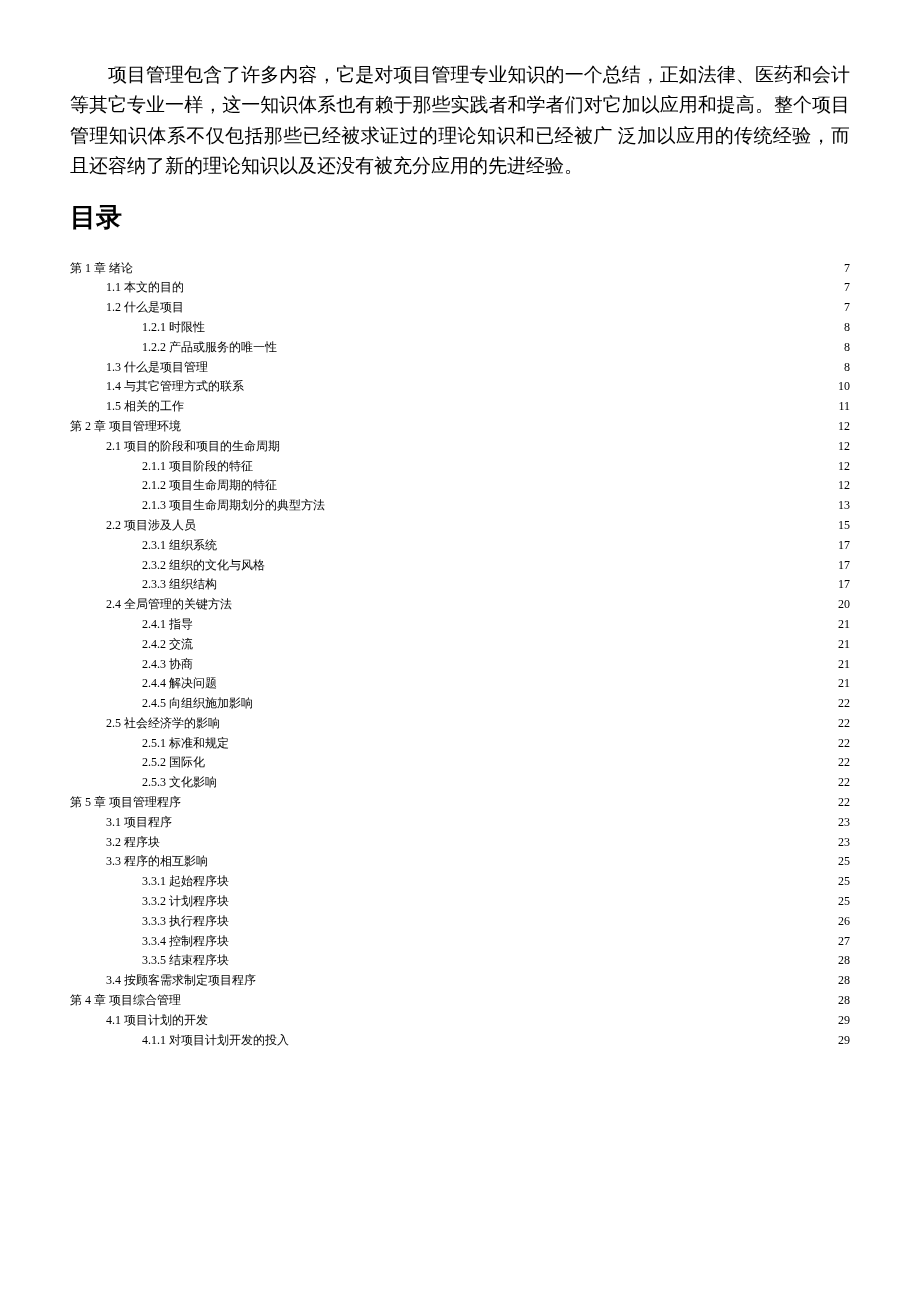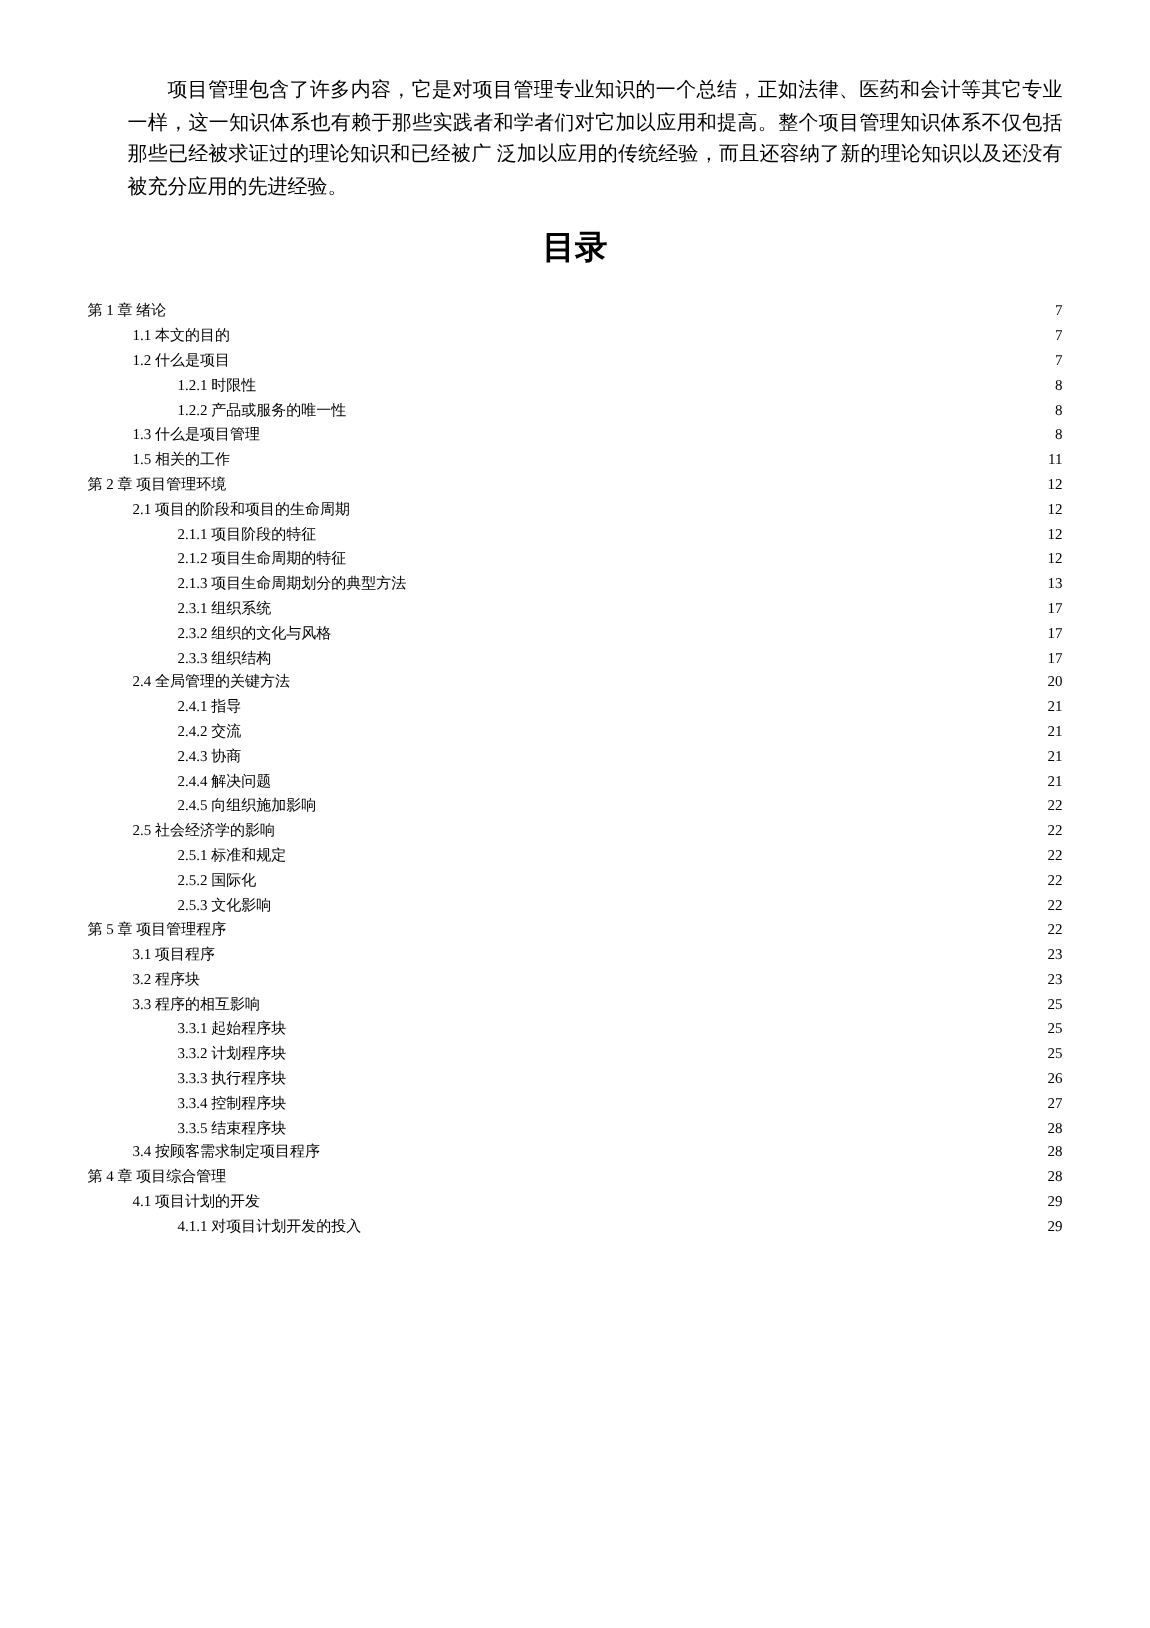--- a/index.html
+++ b/index.html
@@ -9,29 +9,28 @@
     }
     body {
       background: #ffffff;
       font-family: "SimSun", "宋体", serif;
       width: 920px;
       margin: 0 auto;
       padding: 60px 70px 40px 70px;
       color: #000;
     }
     .intro {
-      font-size: 16px;
+      font-size: 19px;
       line-height: 1.6;
       text-align: justify;
       margin-bottom: 18px;
       text-indent: 2em;
-      margin-left: 32px;
     }
     .toc-title {
-      text-align: center;
+      text-align: left;
       font-size: 26px;
       font-weight: bold;
       margin-bottom: 24px;
     }
     .toc {
       font-size: 12px;
       line-height: 1.65;
     }
     .toc-row {
       display: flex;
@@ -97,20 +96,25 @@
       <span class="toc-label">1.2.2 产品或服务的唯一性</span>
       <span class="toc-dots"></span>
       <span class="toc-page">8</span>
     </div>
     <div class="toc-row level-1">
       <span class="toc-label">1.3 什么是项目管理</span>
       <span class="toc-dots"></span>
       <span class="toc-page">8</span>
     </div>
     <div class="toc-row level-1">
+      <span class="toc-label">1.4 与其它管理方式的联系</span>
+      <span class="toc-dots"></span>
+      <span class="toc-page">10</span>
+    </div>
+    <div class="toc-row level-1">
       <span class="toc-label">1.5 相关的工作</span>
       <span class="toc-dots"></span>
       <span class="toc-page">11</span>
     </div>
     <div class="toc-row level-0">
       <span class="toc-label">第 2 章 项目管理环境</span>
       <span class="toc-dots"></span>
       <span class="toc-page">12</span>
     </div>
     <div class="toc-row level-1">
@@ -126,20 +130,25 @@
     <div class="toc-row level-2">
       <span class="toc-label">2.1.2 项目生命周期的特征</span>
       <span class="toc-dots"></span>
       <span class="toc-page">12</span>
     </div>
     <div class="toc-row level-2">
       <span class="toc-label">2.1.3 项目生命周期划分的典型方法</span>
       <span class="toc-dots"></span>
       <span class="toc-page">13</span>
     </div>
+    <div class="toc-row level-1">
+      <span class="toc-label">2.2 项目涉及人员</span>
+      <span class="toc-dots"></span>
+      <span class="toc-page">15</span>
+    </div>
     <div class="toc-row level-2">
       <span class="toc-label">2.3.1 组织系统</span>
       <span class="toc-dots"></span>
       <span class="toc-page">17</span>
     </div>
     <div class="toc-row level-2">
       <span class="toc-label">2.3.2 组织的文化与风格</span>
       <span class="toc-dots"></span>
       <span class="toc-page">17</span>
     </div>

